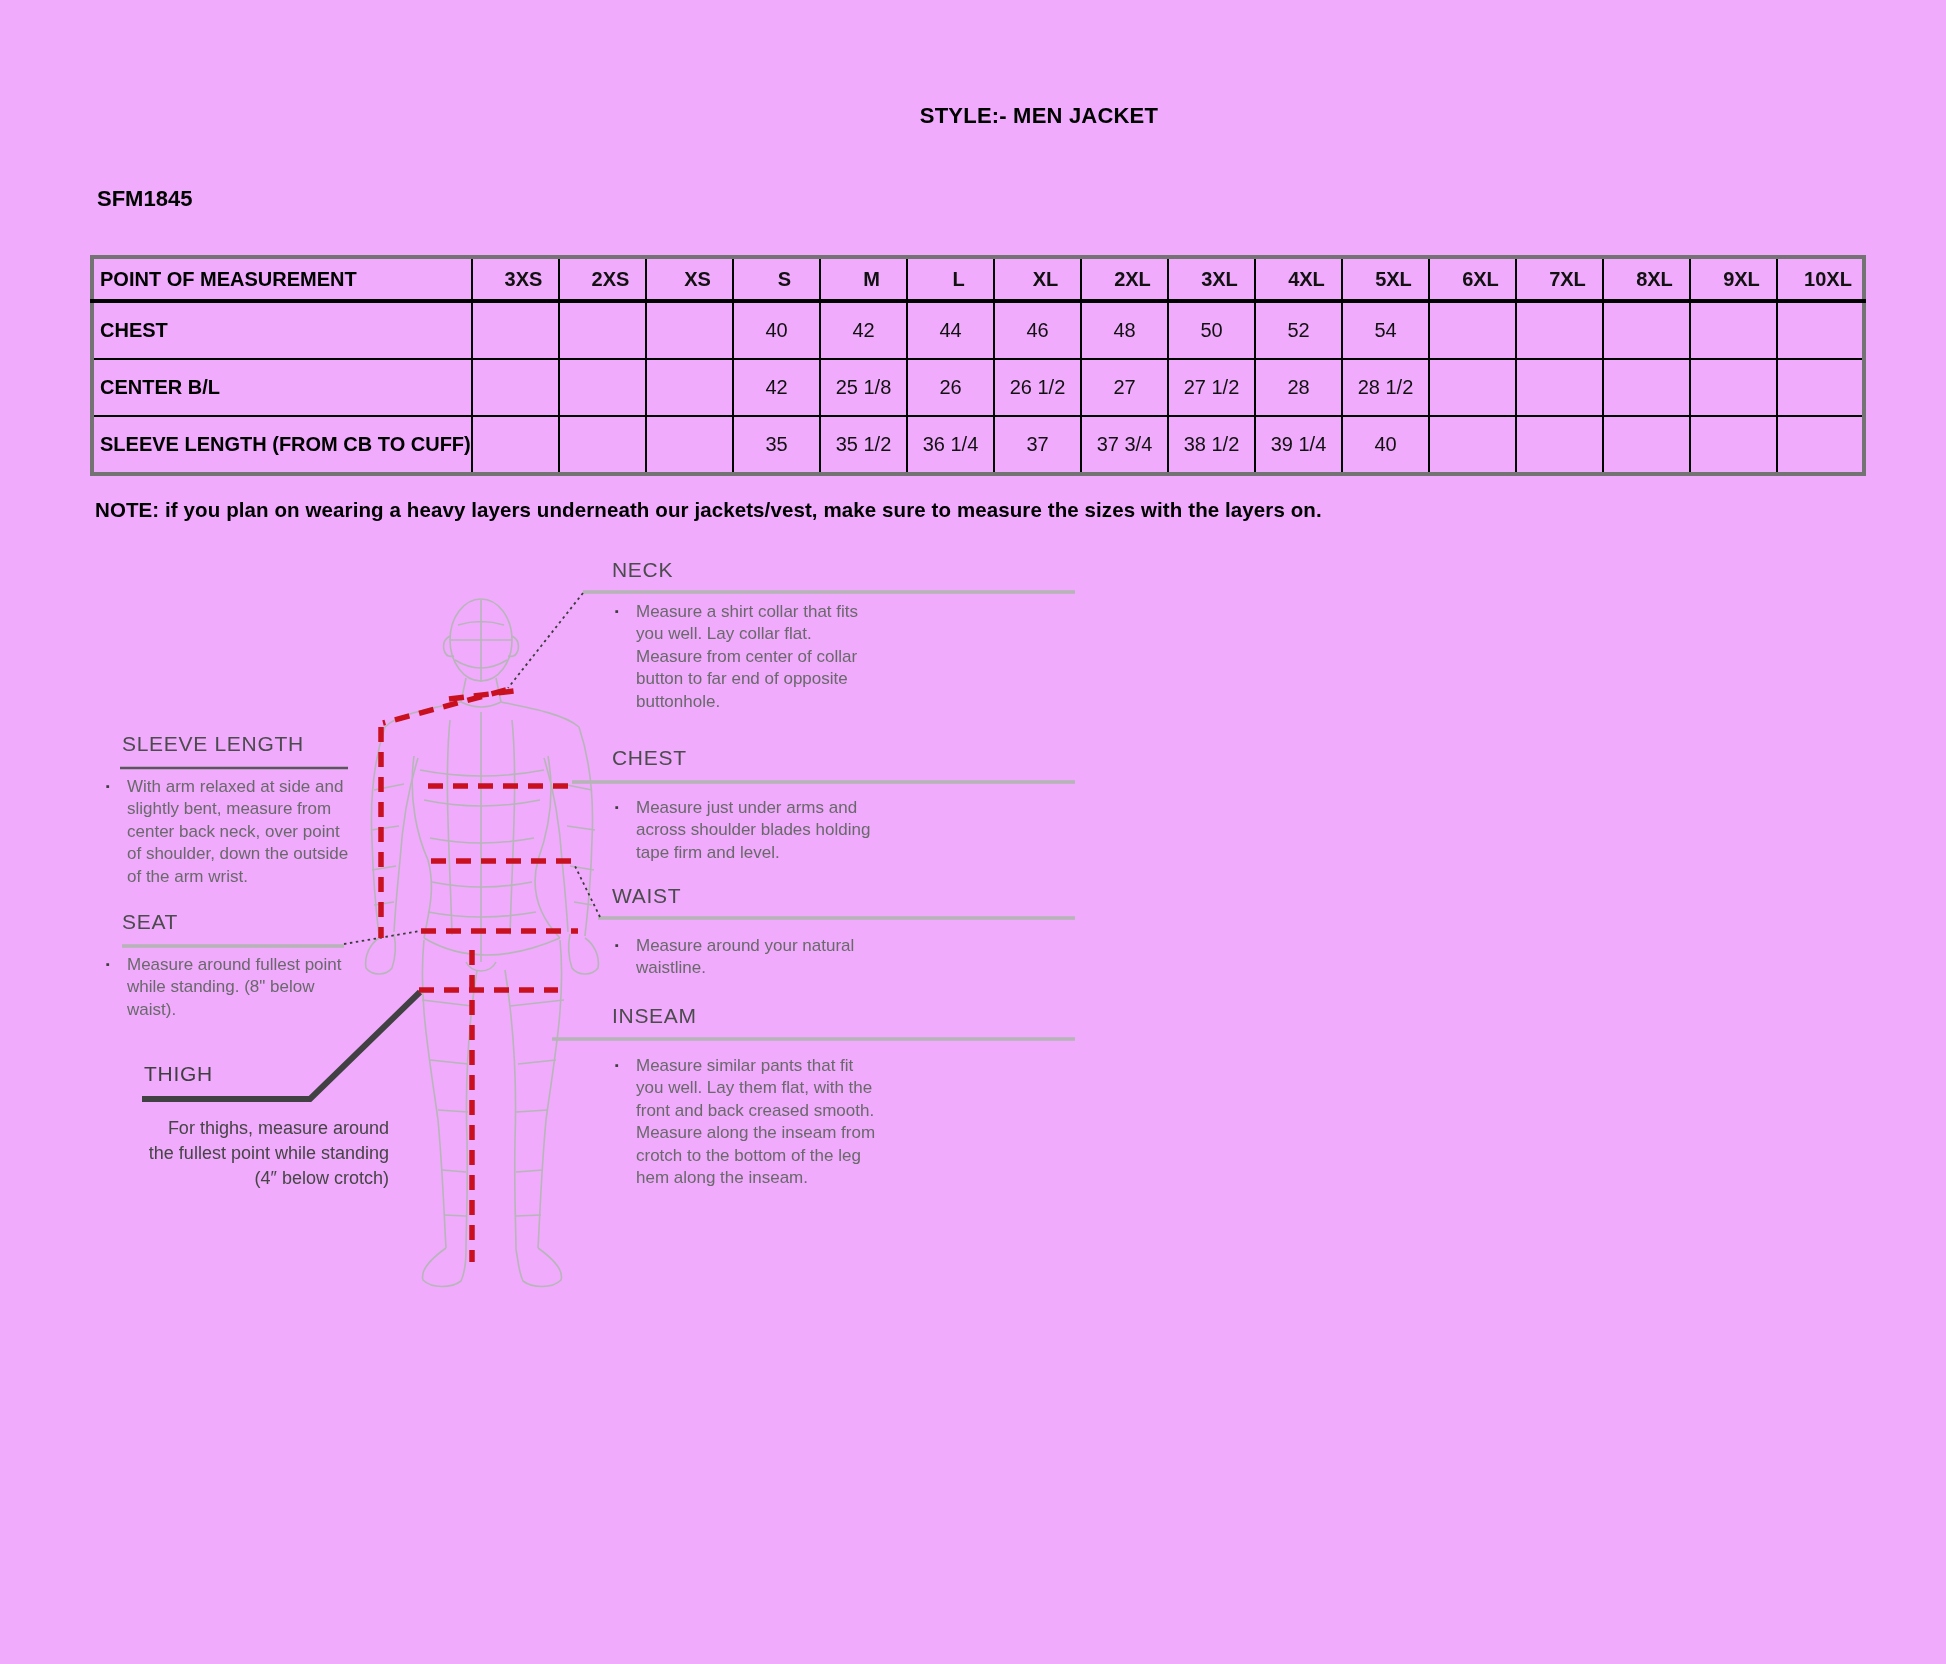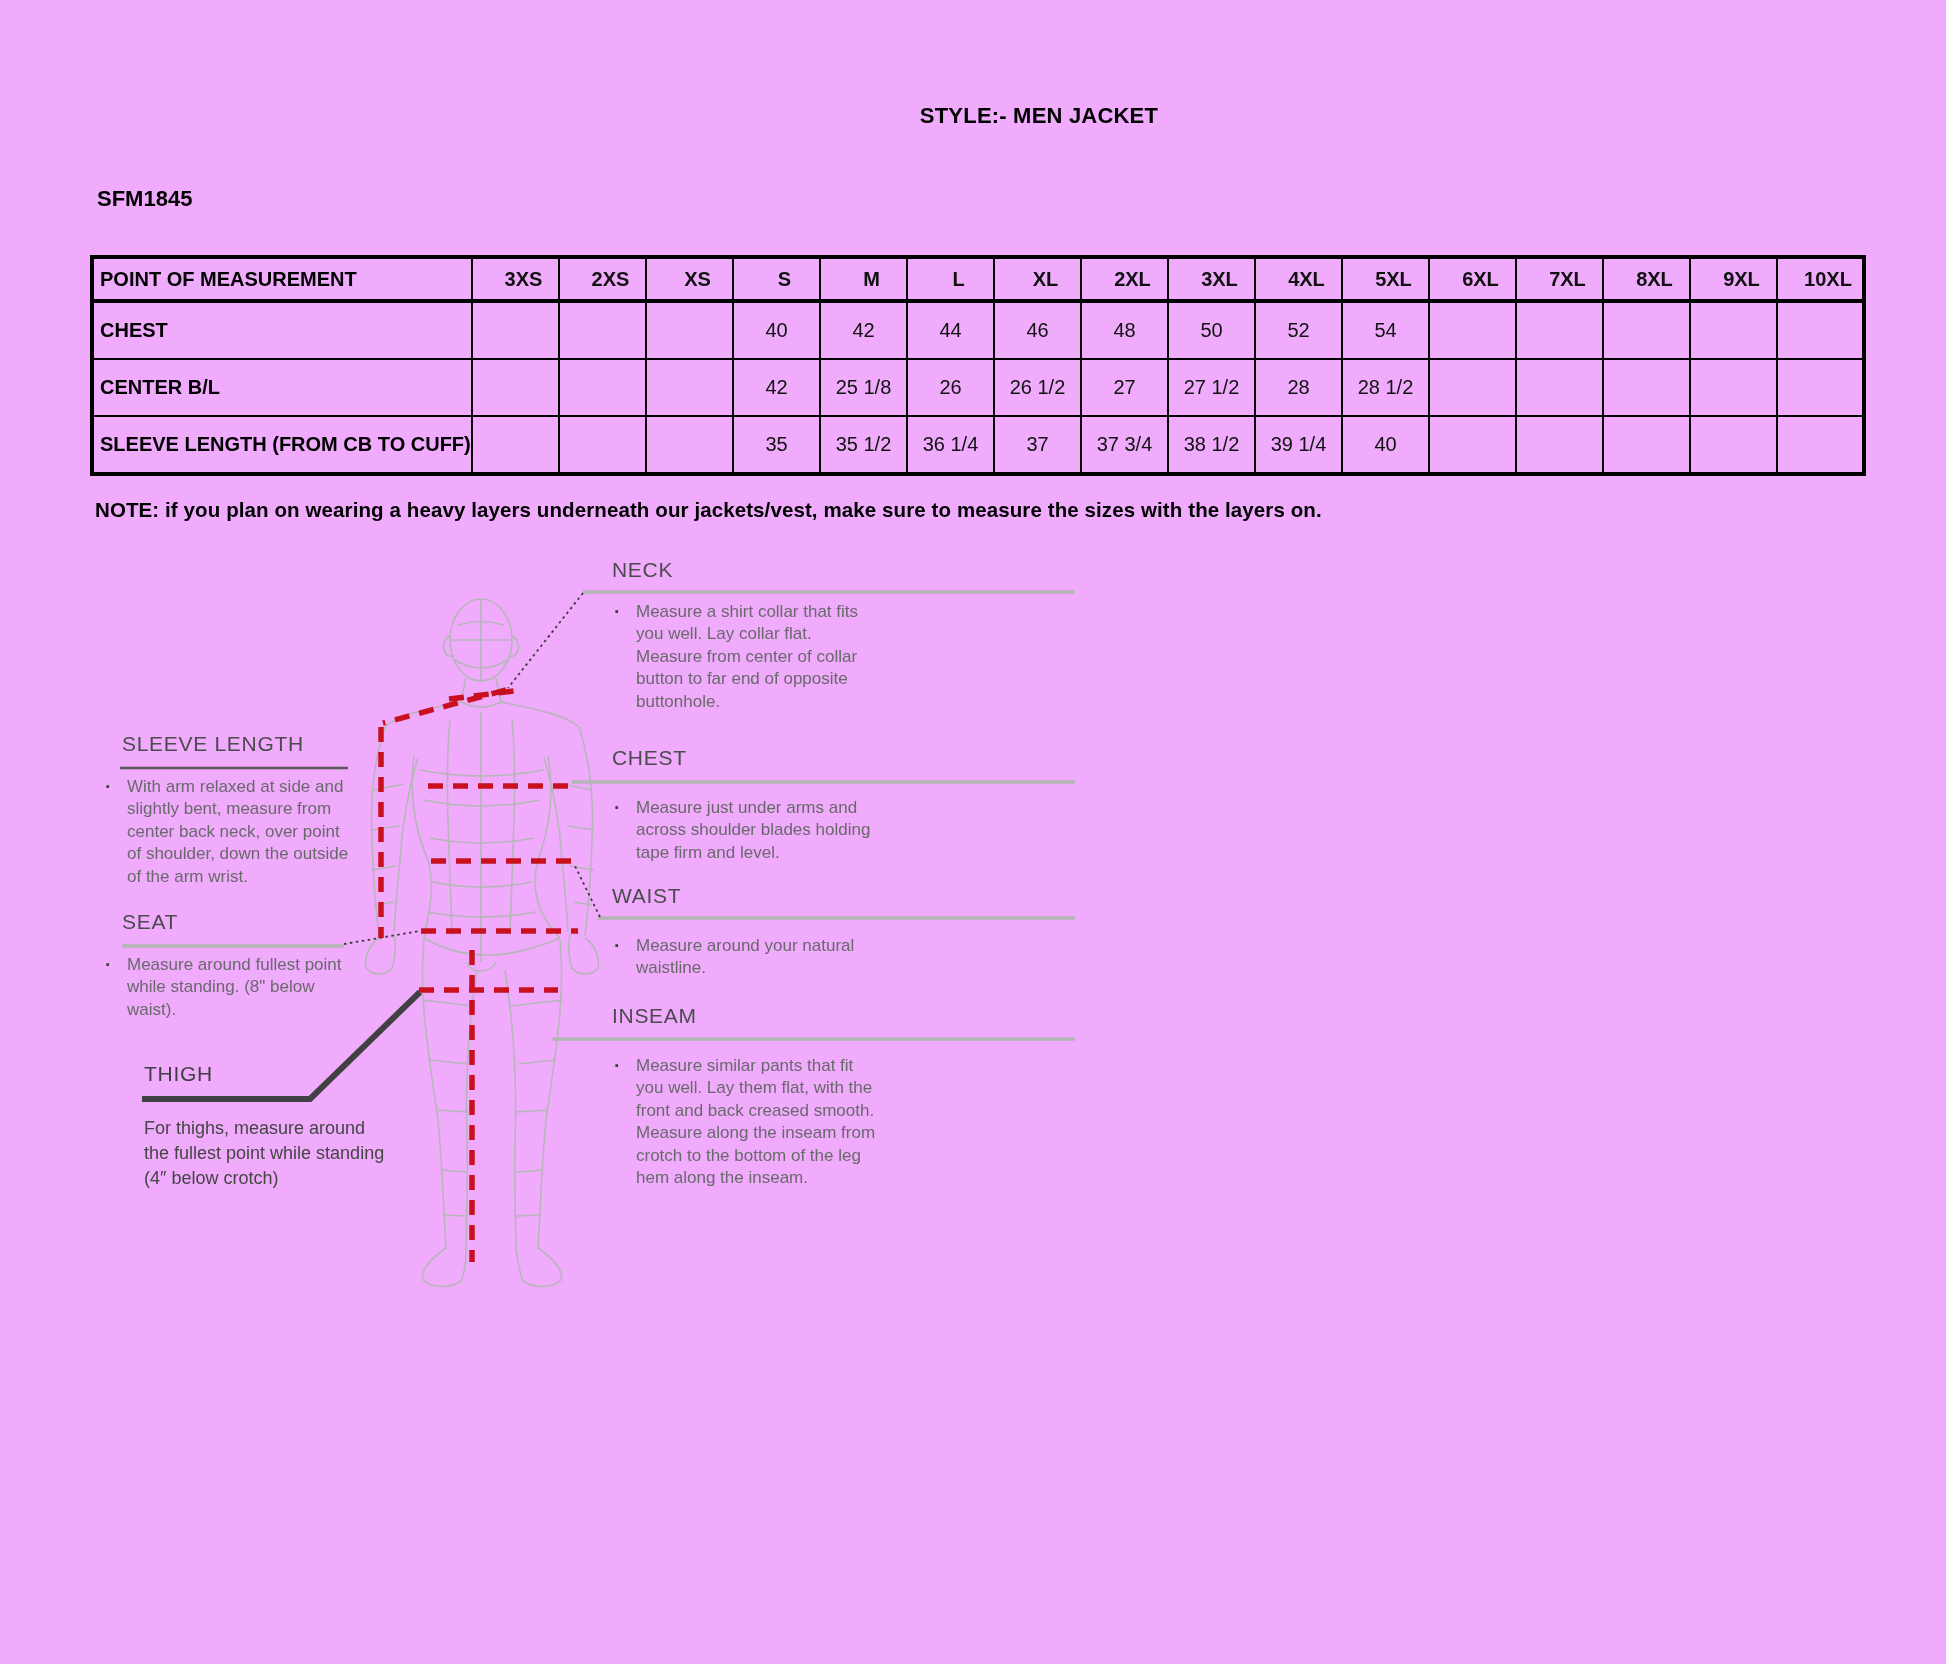--- a/index.html
+++ b/index.html
@@ -11,21 +11,21 @@
     position:absolute; top:103px; left:0; width:100%; box-sizing:border-box;
     padding-left:132px; text-align:center; font-size:22px; font-weight:bold;
     letter-spacing:.2px;
   }
   .style-code {
     position:absolute; left:97px; top:186px; font-size:22px; font-weight:bold;
   }
   .size-table {
     position:absolute; left:90px; top:255px; width:1774px;
     border-collapse:collapse; table-layout:fixed;
-    border:4px solid #000000;
+    border:4px solid #737373;
   }
   .size-table th, .size-table td {
     border:2px solid #000; font-size:20px; text-align:center;
     padding:0 2px; overflow:hidden; white-space:nowrap; color:#111;
   }
   .size-table thead th { height:40px; font-weight:bold; border-bottom:4px solid #000;padding-left:18px; }
   .size-table tbody td { height:55px; font-weight:normal;text-align:center; }
   .size-table .label-col { text-align:left; padding-left:6px; font-weight:bold; color:#000; }
   .note-line {
     position:absolute; left:95px; top:498px; width:1500px;
@@ -248,18 +248,18 @@
       <span>With arm relaxed at side and slightly bent, measure from center back neck, over point of shoulder, down the outside of the arm wrist.</span>
     </div>
 
     <div class="g-head" style="left:122px; top:910px;">SEAT</div>
     <div class="g-text" style="left:127px; top:954px; width:220px;">
       <span class="bullet">▪</span>
       <span>Measure around fullest point while standing. (8" below waist).</span>
     </div>
 
     <div class="g-head" style="left:144px; top:1062px; color:#3f3f41;">THIGH</div>
-    <div class="g-text dark" style="left:144px; top:1116px; width:245px;">
+    <div class="g-text dark" style="left:144px; top:1116px; width:245px;text-align:right;">
       <span>For thighs, measure around the fullest point while standing (4″ below crotch)</span>
     </div>
 
   </div>
 </div>
 
 </body></html>

